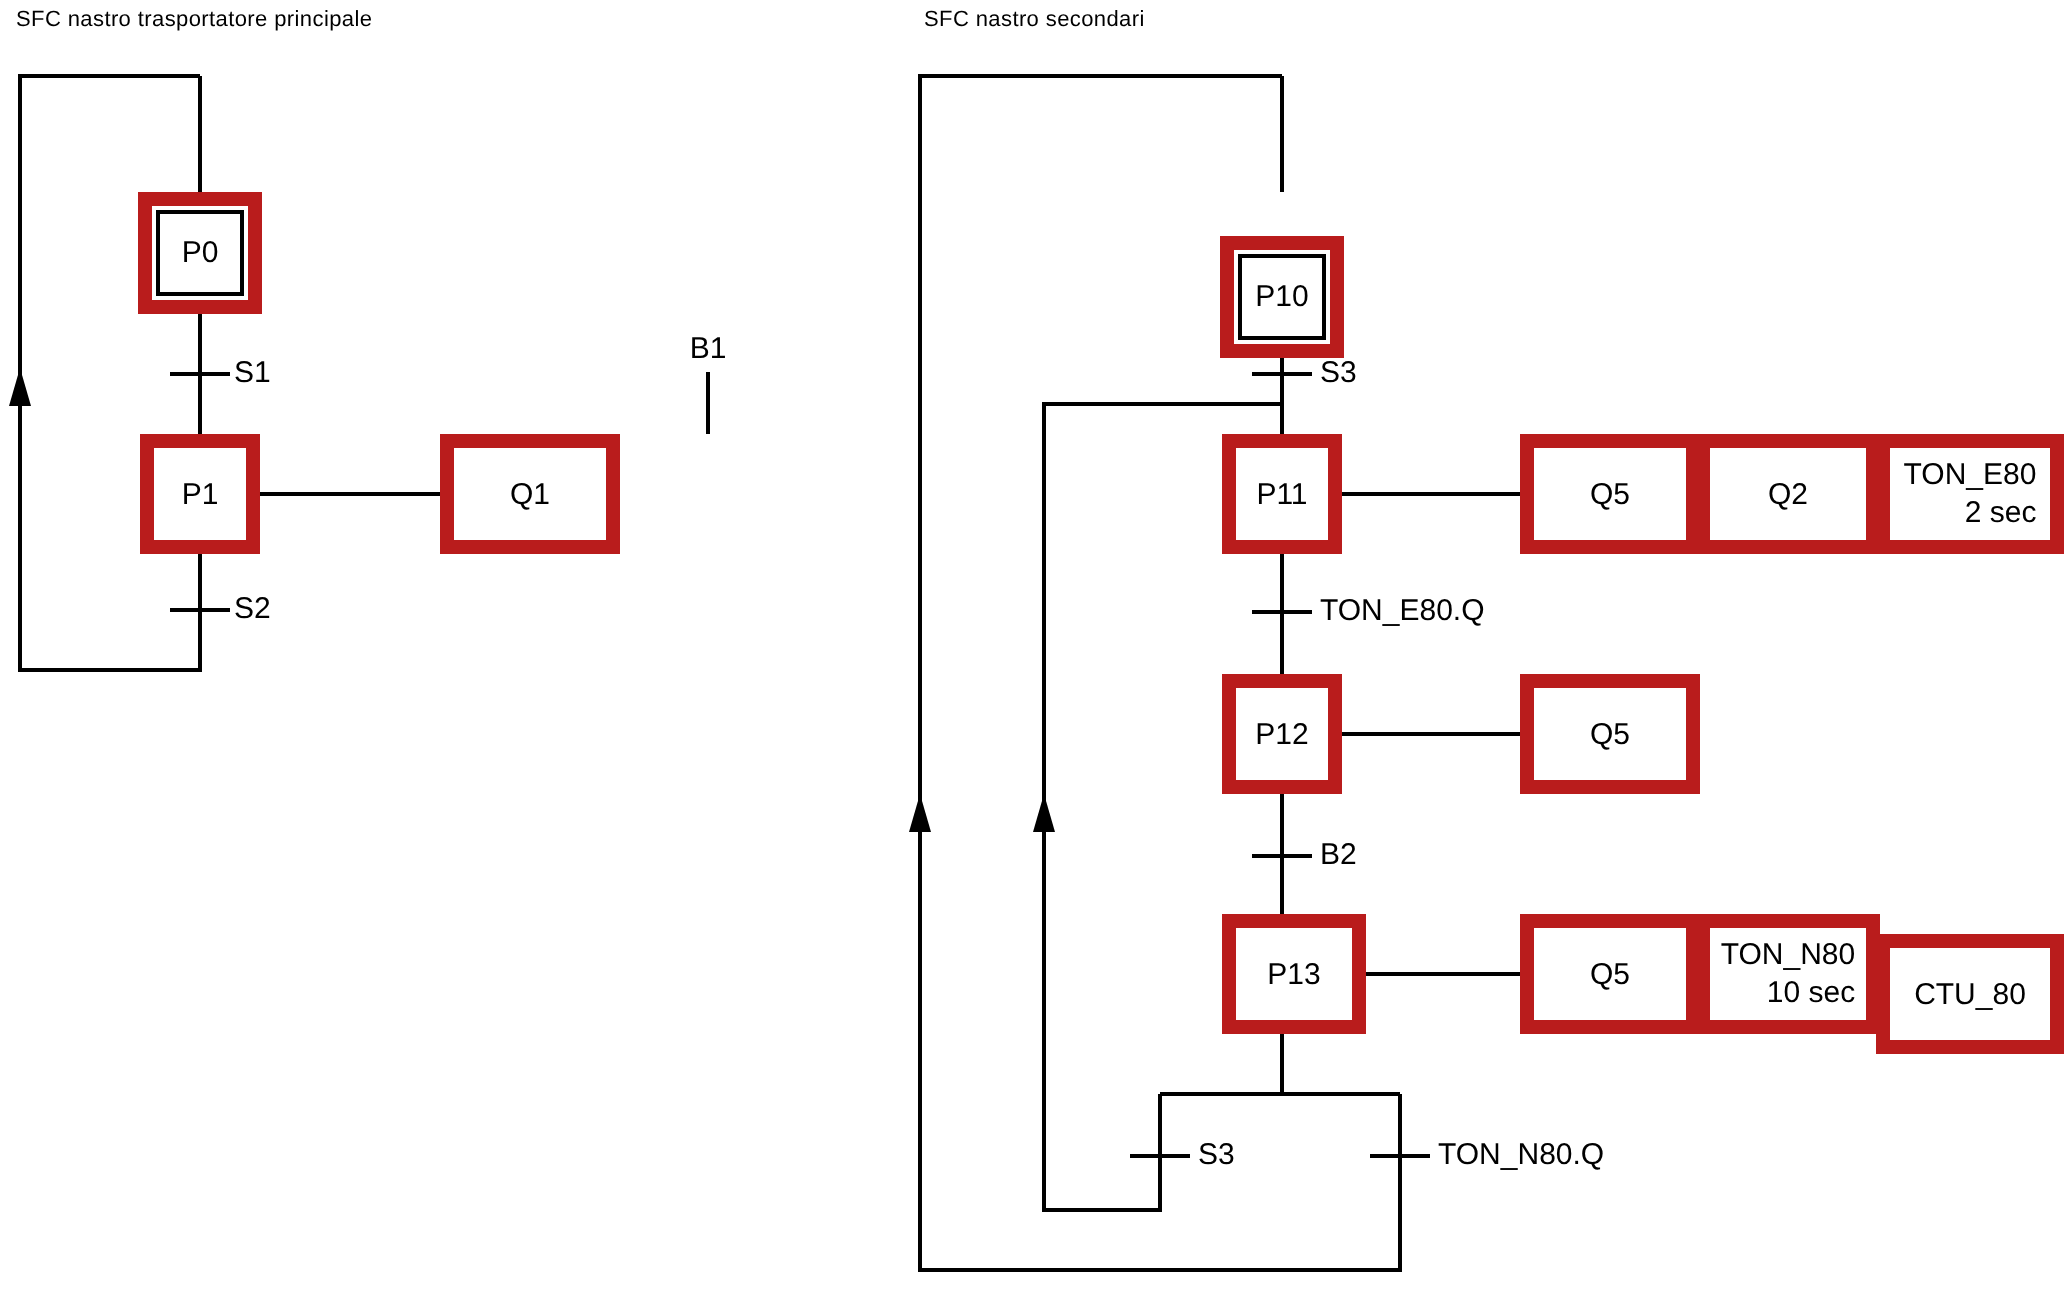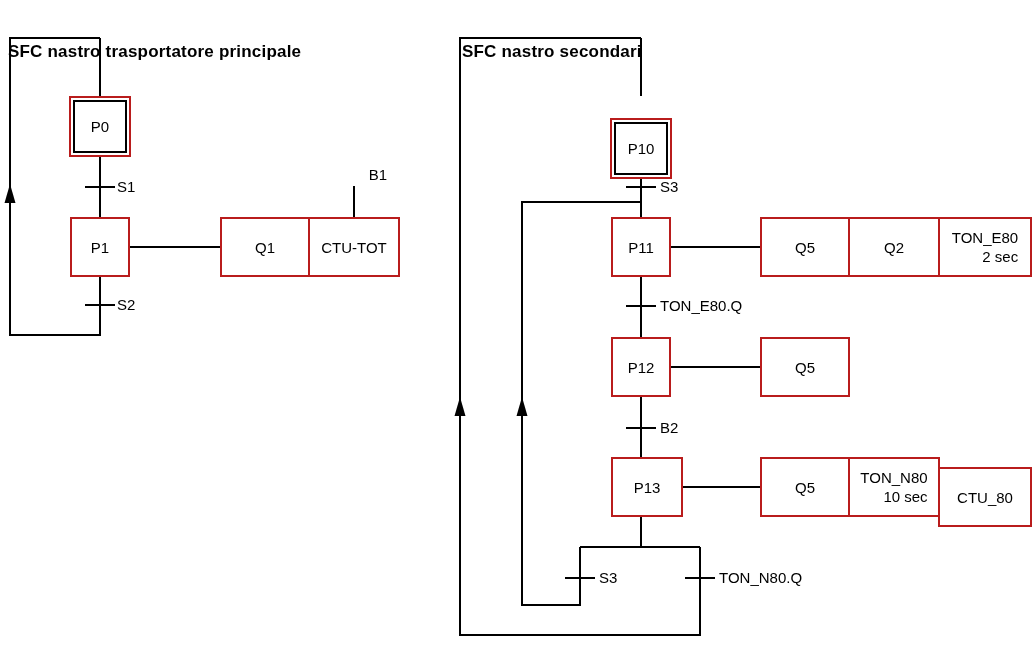--- a/index.html
+++ b/index.html
@@ -6,37 +6,36 @@
   #canvas {
     position:relative; width:1032px; height:651px;
     background:#ffffff; overflow:hidden;
     font-family:"Liberation Sans","DejaVu Sans",sans-serif;
     color:#000;
   }
   #wires { position:absolute; left:0; top:0; width:1032px; height:651px; }
   #wires path { stroke:#000; stroke-width:2; fill:none; }
   #wires polygon { fill:#000; stroke:none; }
   .title {
-    position:absolute; font-size:17px; font-weight:bold; letter-spacing:0.2px;
+    position:absolute; font-size:11px; font-weight:normal; letter-spacing:0.2px;
     white-space:nowrap;
-    margin-top:38px;
   }
   .box {
-    position:absolute; border:2px solid #b91c1c; background:#fff;
+    position:absolute; border:7px solid #b91c1c; background:#fff;
     display:flex; align-items:center; justify-content:center;
     font-size:15px; box-sizing:border-box; text-align:center;
   }
   .box.double .inner {
     position:absolute; inset:2px; border:2px solid #000; pointer-events:none;
   }
   .box .stack { display:flex; flex-direction:column; line-height:19px;text-align:right; }
   .wire-label {
     position:absolute; font-size:15px; line-height:18px; white-space:nowrap;
   }
-  .centered { text-align:center;margin-left:24px; }
+  .centered { text-align:center; }
 </style>
 </head>
 <body>
 
 <div id="canvas">
 
   <svg id="wires" viewBox="0 0 1032 651" xmlns="http://www.w3.org/2000/svg">
 
     <path d="M100 277 V335 H10 V38 H100"></path>
     <polygon points="10,184 4.5,203 15.5,203"></polygon>
@@ -75,23 +74,20 @@
   </div>
 
   <div class="wire-label" style="left:117px; top:178px;">S1</div>
 
   <div class="box" style="left:70px; top:217px; width:60px; height:60px;">
     <span>P1</span>
   </div>
 
   <div class="box" style="left:220px; top:217px; width:90px; height:60px;">
     <span>Q1</span>
-  </div>
-  <div class="box" style="left:308px; top:217px; width:92px; height:60px;">
-    <span>CTU-TOT</span>
   </div>
 
   <div class="wire-label centered" style="left:339px; top:166px; width:30px;">B1</div>
 
   <div class="wire-label" style="left:117px; top:296px;">S2</div>
 
   <div class="title" style="left:462px; top:4px;">SFC nastro secondari</div>
 
   <div class="box double" style="left:610px; top:96px; width:62px; height:61px;margin-top:22px;">
     <div class="inner"></div>

